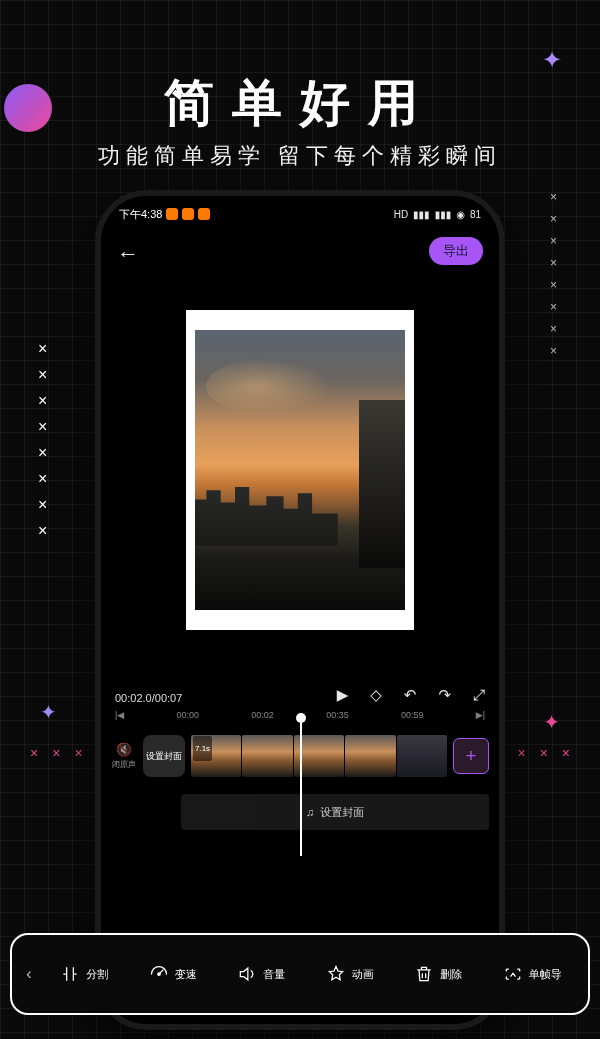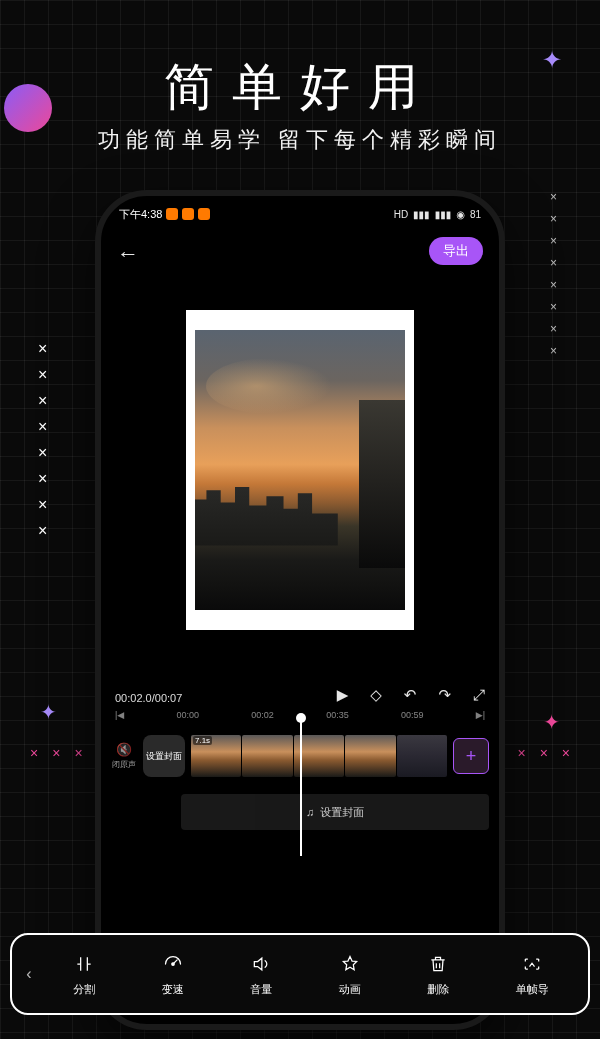--- a/index.html
+++ b/index.html
@@ -9,31 +9,31 @@
 .deco-star-top{position:absolute;right:38px;top:46px;color:#a78bfa;font-size:24px;z-index:1}
 .deco-x-right{position:absolute;right:16px;top:190px;width:34px;display:flex;flex-direction:column;gap:8px;z-index:1}
 .deco-x-right span{color:#fff;font-size:12px;opacity:.7}
 .deco-x-mid{position:absolute;left:38px;top:340px;width:34px;display:flex;flex-direction:column;gap:8px;z-index:1}
 .deco-x-bot{position:absolute;left:30px;top:745px;display:flex;gap:14px;z-index:1}
 .deco-x-bot span{color:#ec4899;font-size:14px}
 .deco-x-bot2{position:absolute;right:30px;top:745px;display:flex;gap:14px;z-index:1}
 .deco-x-bot2 span{color:#ec4899;font-size:14px}
 .deco-star-midl{position:absolute;left:40px;top:700px;color:#a78bfa;font-size:20px;z-index:1}
 .deco-star-midr{position:absolute;right:40px;top:710px;color:#ec4899;font-size:20px;z-index:1}
-.h1{position:relative;z-index:2;text-align:center;font-size:50px;letter-spacing:18px;font-weight:400;margin-top:54px}
+.h1{position:relative;z-index:2;text-align:center;font-size:50px;letter-spacing:18px;font-weight:700;margin-top:70px}
 .h2{position:relative;z-index:2;text-align:center;font-size:22px;letter-spacing:6px;margin-top:4px;font-weight:400;opacity:.95}
 .phone{position:absolute;left:50%;transform:translateX(-50%);top:190px;width:410px;height:840px;background:#000;border:6px solid #1a1a1a;border-radius:52px;z-index:3;overflow:hidden;box-shadow:0 20px 50px rgba(0,0,0,.6)}
 .statusbar{height:28px;display:flex;align-items:center;justify-content:space-between;padding:0 18px;font-size:11px;margin-top:4px}
 .status-left{display:flex;align-items:center;gap:4px}
 .status-app{width:12px;height:12px;background:#ff7a00;border-radius:3px}
 .status-right{display:flex;align-items:center;gap:5px;font-size:10px}
 .status-right span{opacity:.9}
 .app-header{height:46px;display:flex;align-items:center;justify-content:space-between;padding:0 16px}
 .back-arrow{font-size:22px;opacity:.9}
-.export-btn{background:#a855f7;color:#ffffff;border:none;border-radius:14px;padding:5px 14px;font-size:13px}
+.export-btn{background:#a855f7;color:#0f172a;border:none;border-radius:14px;padding:5px 14px;font-size:13px}
 .canvas{height:392px;display:flex;align-items:center;justify-content:center}
 .photo-frame{width:228px;height:320px;background:#fff;display:flex;align-items:center;justify-content:center}
 .photo{width:210px;height:280px;position:relative;overflow:hidden}
 .sky{position:absolute;inset:0;background:linear-gradient(180deg,#5a6470 0%,#6b6560 18%,#c9905c 35%,#e8a05a 48%,#c47838 55%,#8a5a30 62%,#3a3528 70%,#1a1a18 82%,#0a0a0a 100%)}
 .cloud{position:absolute;width:60%;height:20%;top:10%;left:5%;background:radial-gradient(ellipse at 40% 50%,rgba(230,180,120,.5),transparent 70%);border-radius:50%}
 .bldg-l{position:absolute;left:0;top:55%;width:68%;height:22%;background:linear-gradient(180deg,#2a2a28,#1a1a18);clip-path:polygon(0 25%,8% 25%,8% 10%,18% 10%,18% 30%,28% 30%,28% 5%,38% 5%,38% 35%,50% 35%,50% 20%,62% 20%,62% 40%,72% 40%,72% 15%,82% 15%,82% 48%,100% 48%,100% 100%,0 100%)}
 .bldg-r{position:absolute;right:0;top:25%;width:22%;height:60%;background:linear-gradient(180deg,#3a3832,#0a0a0a)}
 .controls{height:38px;display:flex;align-items:flex-end;justify-content:space-between;padding:0 14px;font-size:11px}
 .time-text{opacity:.85;font-size:11px}
 .ctrl-icons{display:flex;gap:22px;align-items:center}
@@ -41,29 +41,29 @@
 .timeline-ruler{height:22px;display:flex;align-items:center;justify-content:space-between;padding:0 14px;font-size:9px;opacity:.5}
 .timeline-row{height:60px;display:flex;align-items:center;padding:0 10px;gap:6px;position:relative}
 .mute-col{width:26px;display:flex;flex-direction:column;align-items:center;gap:2px;opacity:.6}
 .mute-col span:first-child{font-size:13px}
 .mute-col span:last-child{font-size:8px}
 .cover-btn{width:42px;height:42px;background:#2a2a2a;border-radius:8px;display:flex;align-items:center;justify-content:center;font-size:9px}
 .clips{display:flex;gap:1px;height:42px;flex:1}
 .clip{flex:1;position:relative;overflow:hidden;border-radius:2px}
 .clip .mini-sky{position:absolute;inset:0;background:linear-gradient(180deg,#5a5858 0%,#c9905c 40%,#8a5a30 60%,#1a1a18 100%)}
 .clip-dark .mini-sky{background:linear-gradient(180deg,#3a3840 0%,#2a2832 50%,#1a1a22 100%)}
-.clip-label{position:absolute;top:1px;left:2px;font-size:8px;background:rgba(0,0,0,.5);padding:0 2px;border-radius:2px}
+.clip-label{position:absolute;top:1px;left:2px;font-size:8px;background:rgba(0,0,0,.5);padding:8px 2px;border-radius:2px}
 .add-clip{width:36px;height:36px;background:#2a1a2a;border:1px solid #a855f7;border-radius:6px;display:flex;align-items:center;justify-content:center;color:#a855f7;font-size:18px}
 .playhead{position:absolute;left:50%;top:-10px;width:2px;height:140px;background:#fff;z-index:5}
 .playhead::before{content:"";position:absolute;top:-3px;left:-4px;width:10px;height:10px;background:#fff;border-radius:50%}
 .music-row{height:36px;margin:8px 10px 0 80px;background:#1f1f1f;border-radius:4px;display:flex;align-items:center;justify-content:center;gap:6px;font-size:11px;opacity:.8}
 .toolbar{position:absolute;bottom:24px;left:10px;right:10px;height:82px;background:#0a0a0a;border:2px solid #fff;border-radius:18px;display:flex;align-items:center;padding:0 6px;z-index:10}
 .tool-back{width:22px;display:flex;align-items:center;justify-content:center;font-size:16px;opacity:.7}
 .tools{flex:1;display:flex;justify-content:space-around}
-.tool{display:flex;flex-direction:column;align-items:center;gap:6px;font-size:11px}
+.tool{display:flex;align-items:center;gap:6px;font-size:11px}
 .tool .ico{font-size:20px;height:24px;display:flex;align-items:center}
 svg{width:20px;height:20px;stroke:#fff;fill:none;stroke-width:1.5}
 </style>
 </head>
 <body>
 
 <div class="bg-grid"></div>
 <div class="deco-circle-left"></div>
 <div class="deco-star-top">✦</div>
 <div class="deco-x-right">

